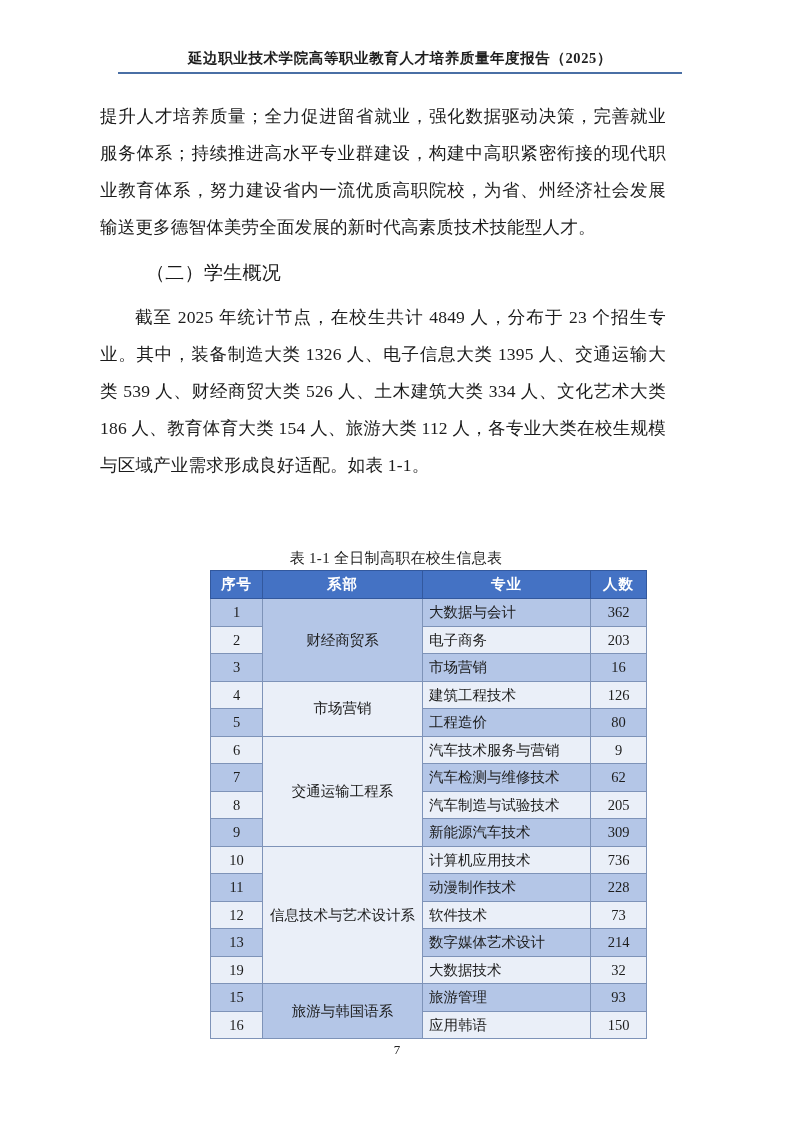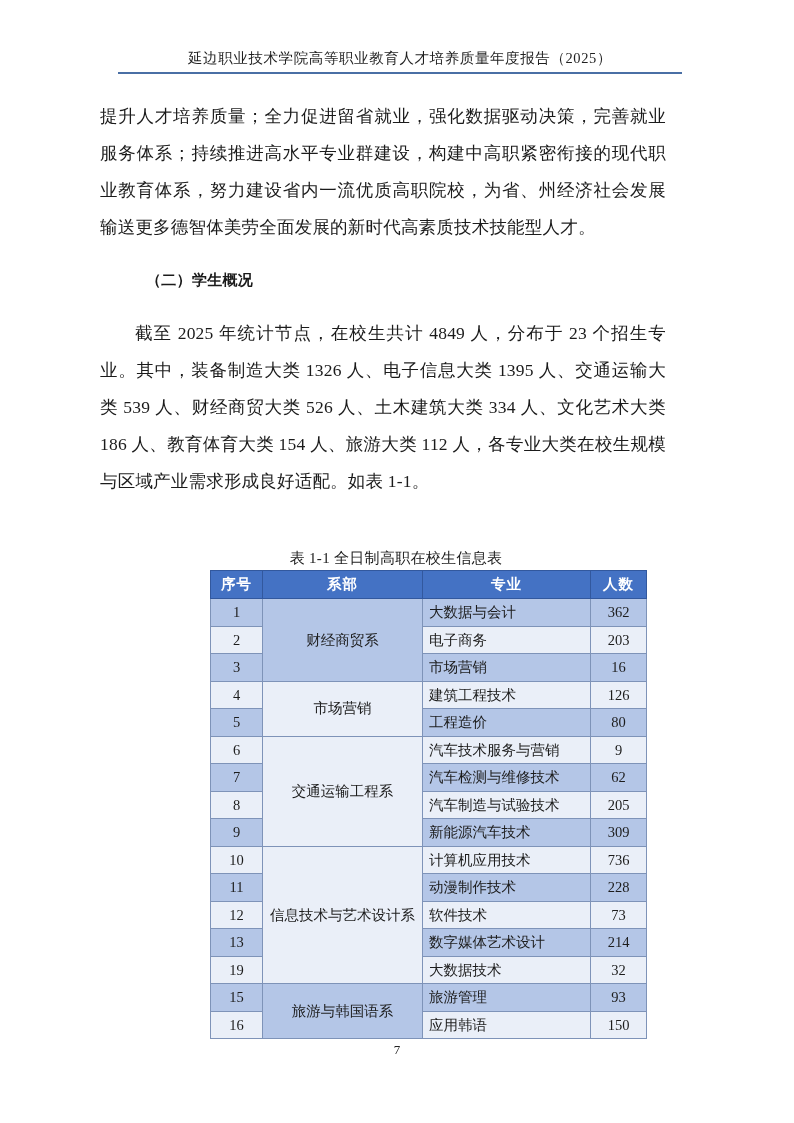--- a/index.html
+++ b/index.html
@@ -21,21 +21,21 @@
   
   .doc-header {
     position: absolute;
     left: 118px;
     top: 50px;
     width: 564px;
     text-align: center;
   }
   .doc-header-title {
     font-size: 14.5px;
-    font-weight: normal;
+    font-weight: bold;
     letter-spacing: 0.6px;
     color: #1f1f1f;
     line-height: 1.2;
     white-space: nowrap;
   }
   .doc-header-rule {
     margin-top: 5px;
     height: 2px;
     background: #4a6fa5;
     width: 100%;
@@ -53,24 +53,24 @@
     line-height: 37px;
     color: #1b1b1b;
     text-align: justify;
     text-align-last: left;
     letter-spacing: 0.2px;
     margin: 0;
   }
   .para.indent { text-indent: 2em; }
 
   .heading2 {
-    font-size: 15px;
+    font-size: 19px;
     line-height: 37px;
-    font-weight: bold;
-    margin: 16px;
+    font-weight: normal;
+    margin: 8px;
     text-indent: 2em;
     letter-spacing: 0.3px;
   }
   .heading3 {
     font-size: 17px;
     line-height: 37px;
     margin: 0;
     text-indent: 2em;
     letter-spacing: 0.2px;
   }

